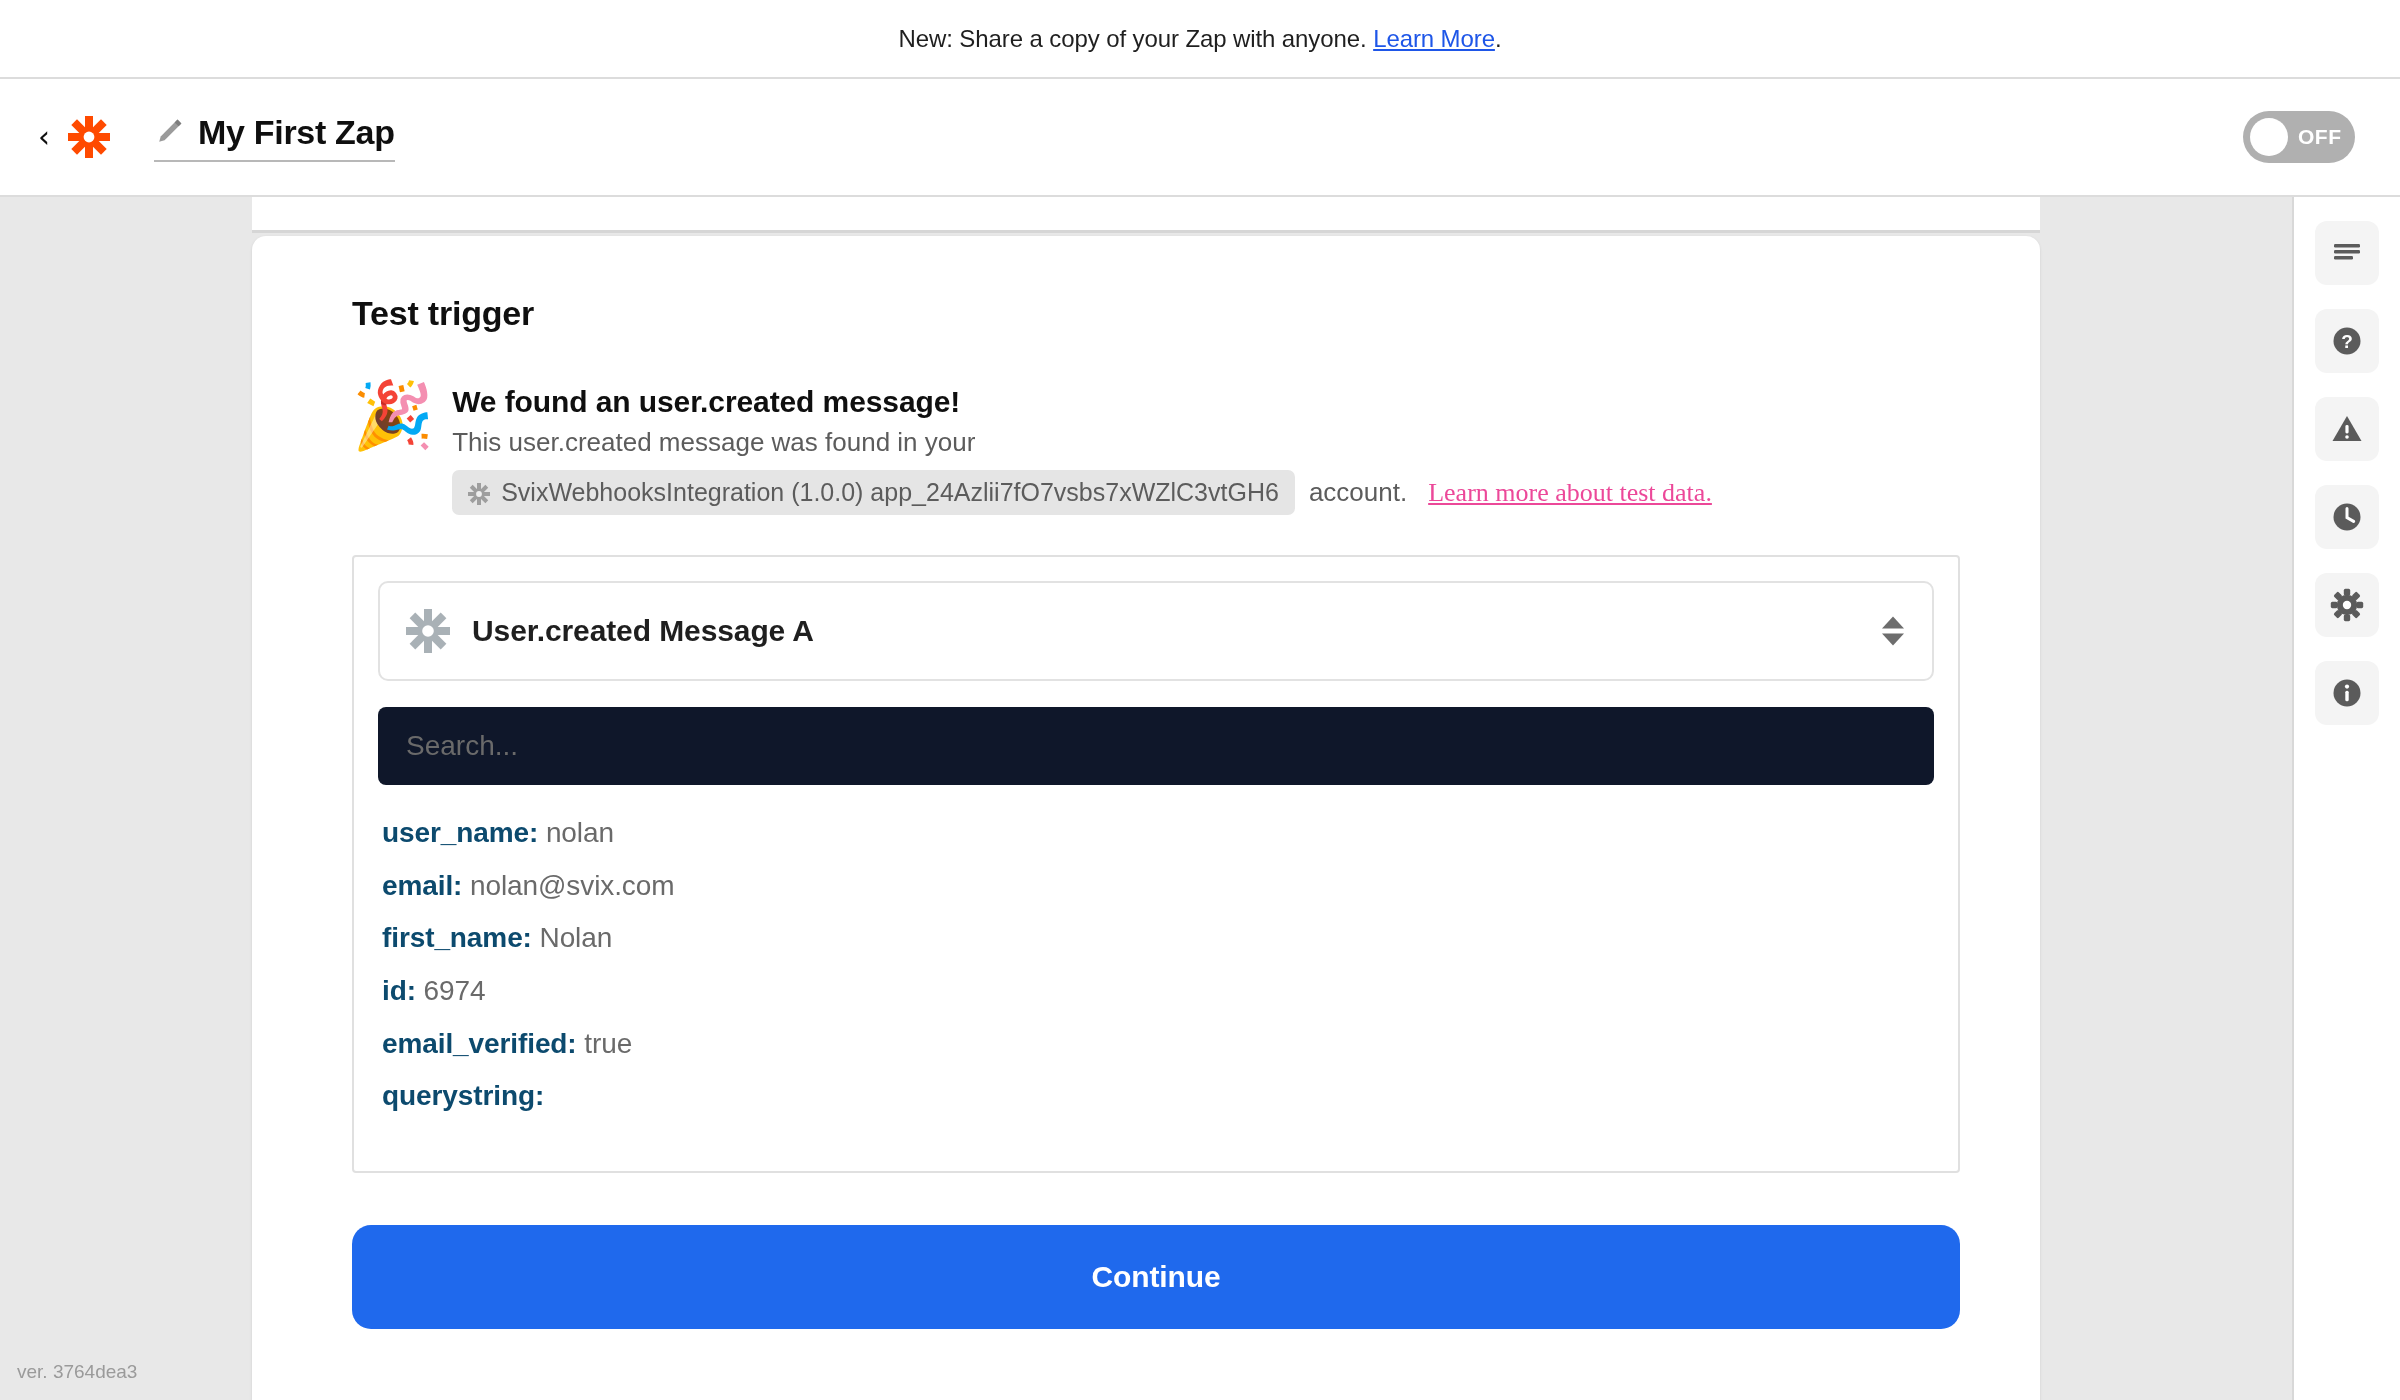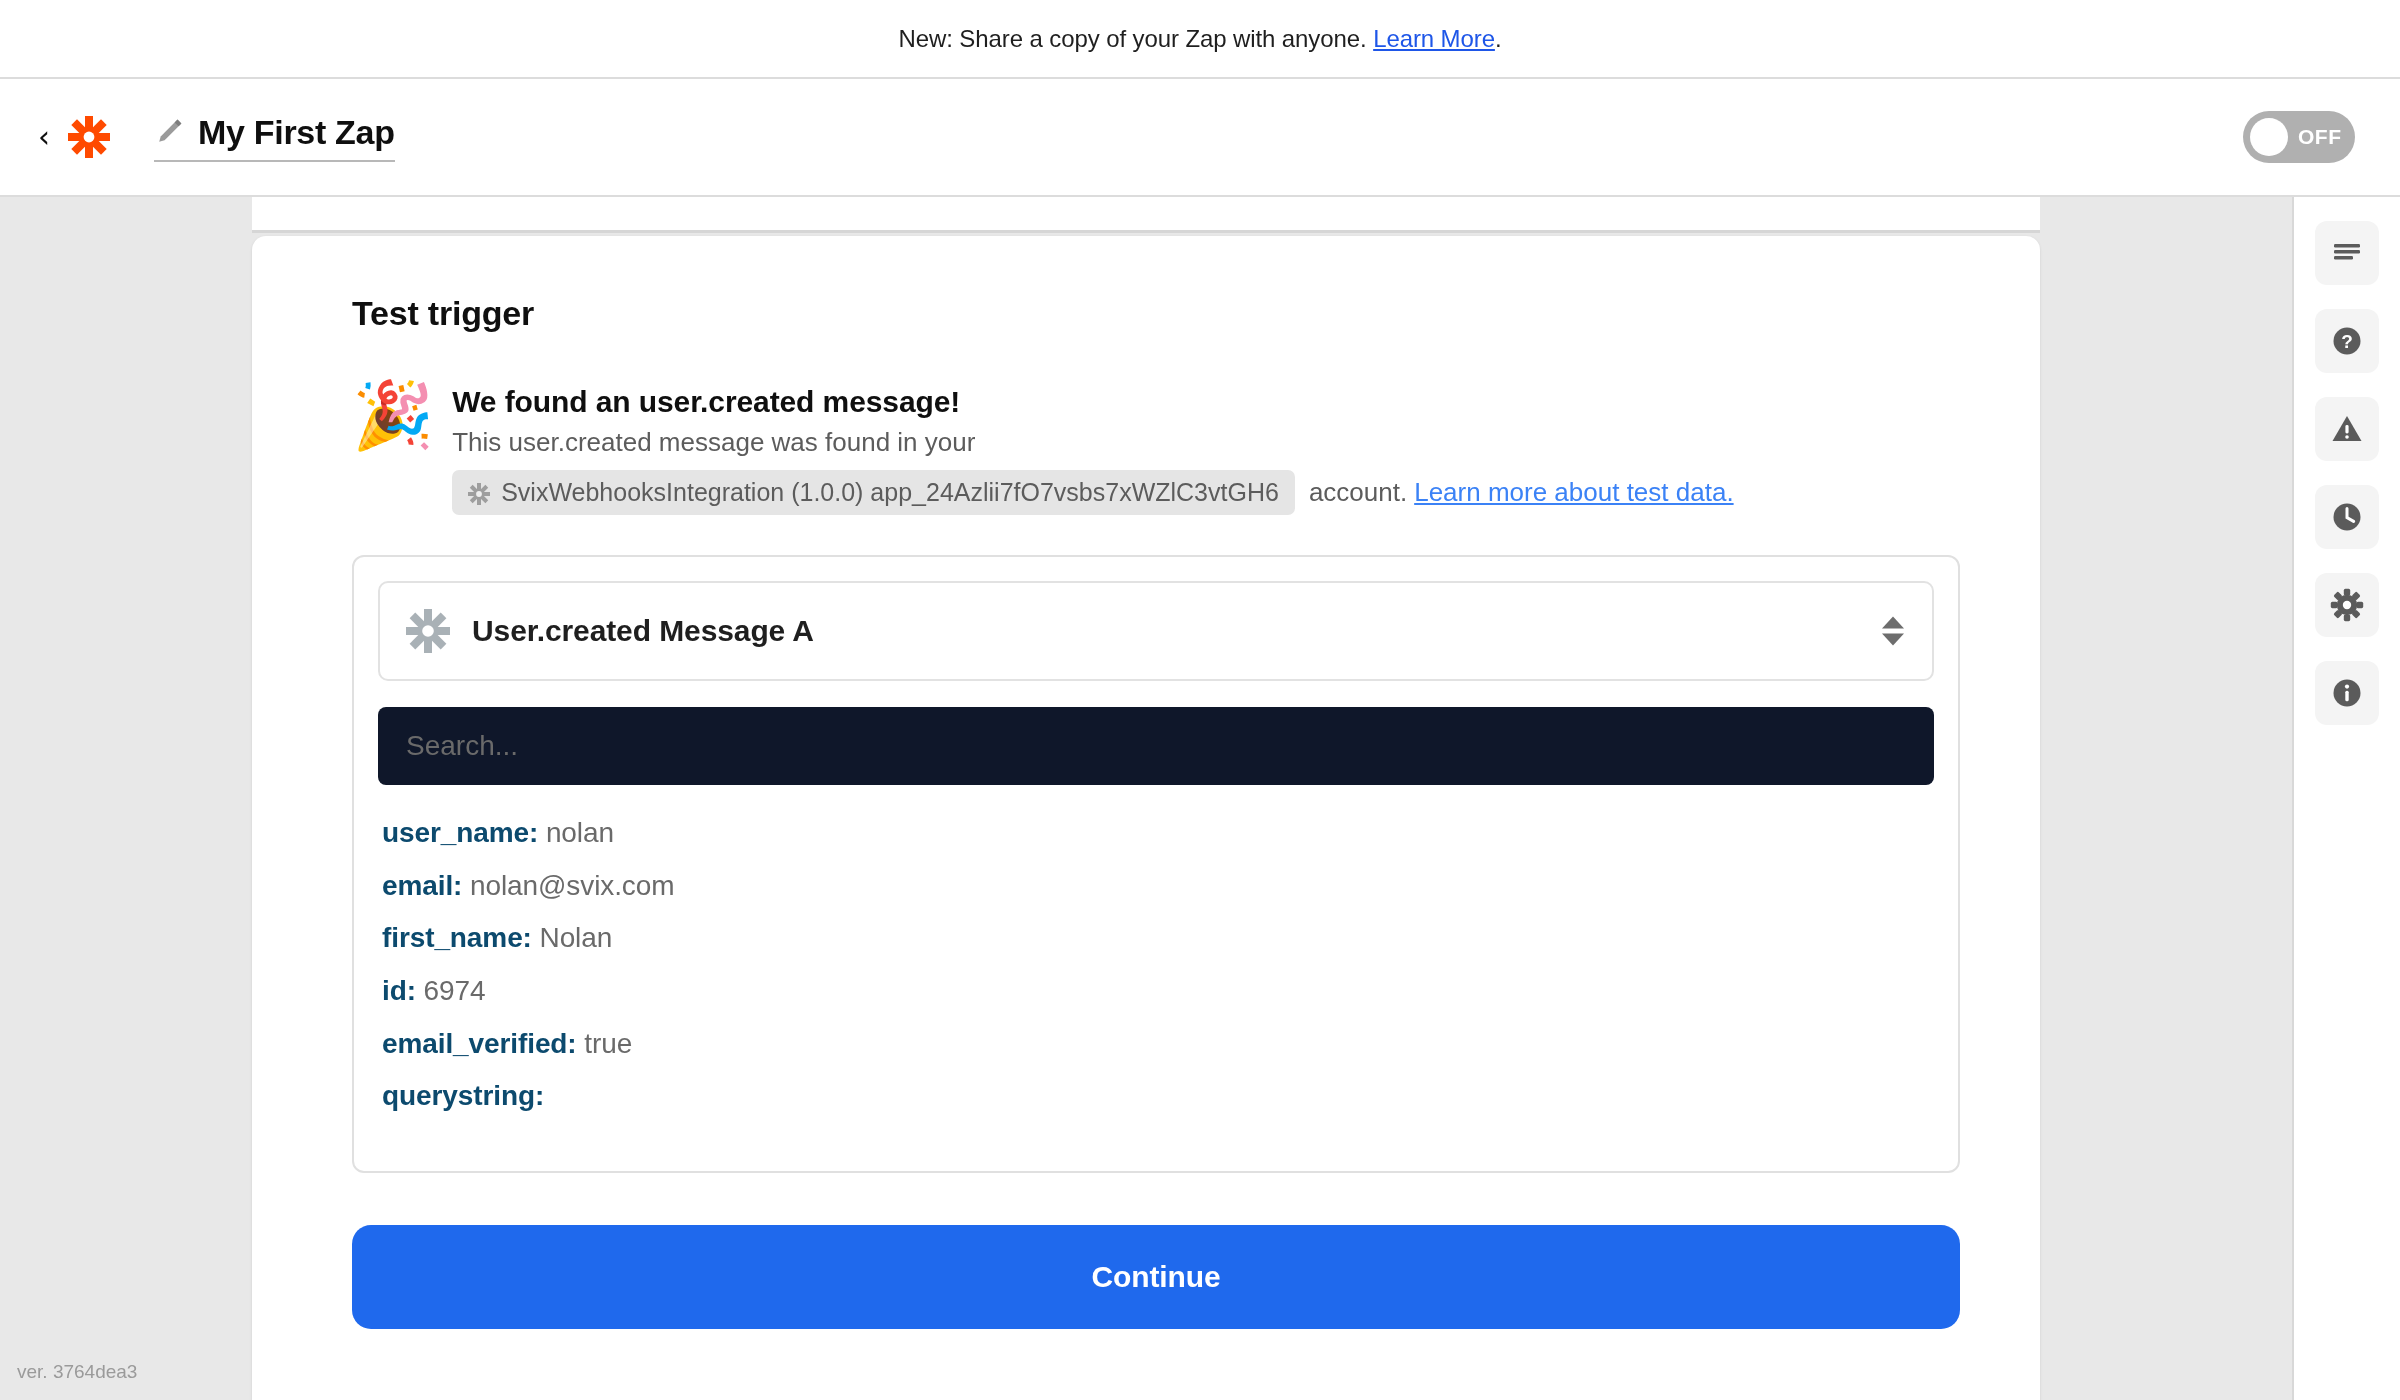--- a/index.html
+++ b/index.html
@@ -180,27 +180,27 @@
     align-items: center;
     gap: 11px;
     background: #e5e5e5;
     border-radius: 7px;
     padding: 8px 16px;
     color: #5c5c5c;
     font-size: 25px;
     margin-right: 14px;
   }
   .chip-asterisk { width: 22px; height: 22px; flex: none; }
-  .learn-link { color: #3b82f6; margin-left: 7px; }
+  .learn-link { color: #ec4899; margin-left: 21px; font-family: Liberation Serif, serif; }
 
   
   .data-panel {
     margin-top: 40px;
     border: 2px solid #e0e0e0;
-    border-radius: 12px;
+    border-radius: 4px;
     padding: 24px;
   }
   .select-box {
     height: 100px;
     border: 2px solid #e2e2e2;
     border-radius: 10px;
     display: flex;
     align-items: center;
     padding: 0 26px;
     position: relative;

